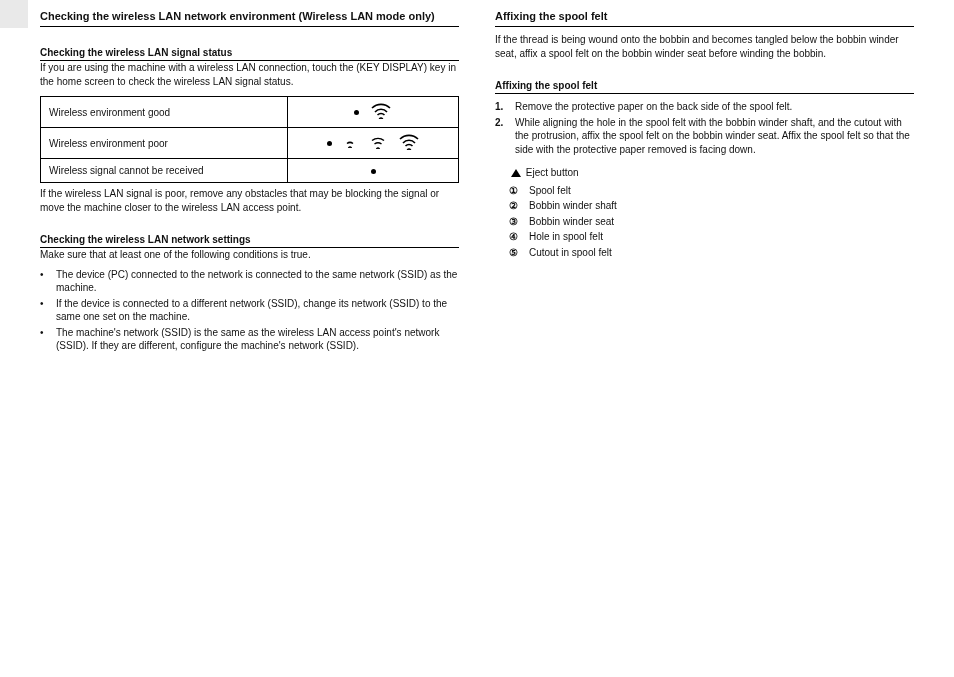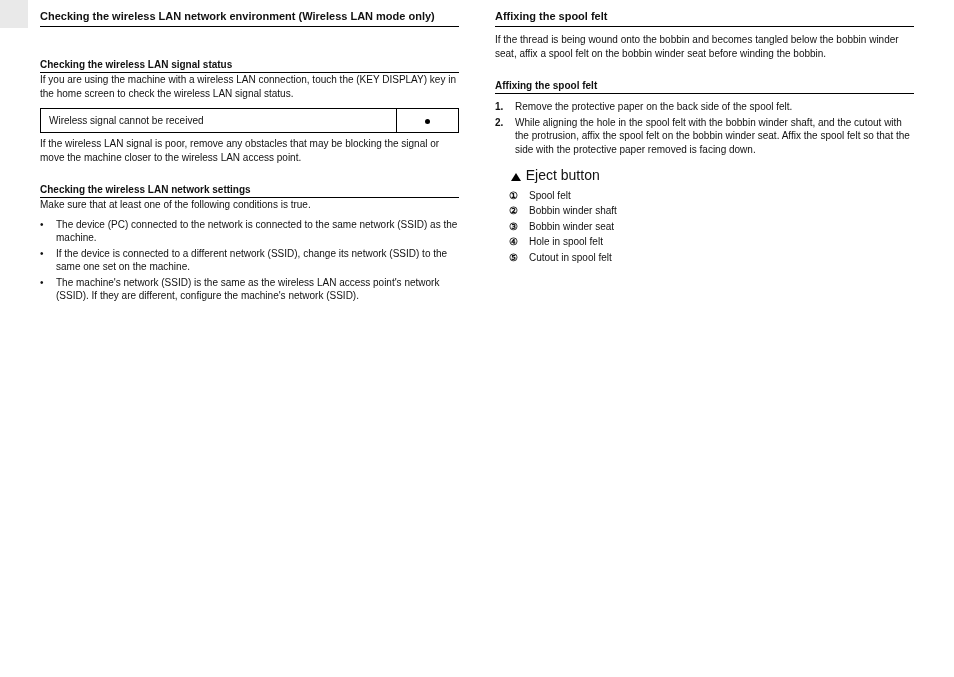--- a/index.html
+++ b/index.html
@@ -25,30 +25,30 @@
     gap: 36px;
   }
   .col { flex: 1; min-width: 0; }
 
   
   .sec-title {
     font-weight: bold;
     font-size: 11px;
     border-bottom: 1px solid #000;
     padding: 10px 0 4px 0;
-    margin-bottom: 18px;
+    margin-bottom: 6px;
   }
   .sub-title {
     font-weight: bold;
     font-size: 10px;
     padding: 14px 0 2px 0;
     border-bottom: 1px solid #000;
     margin-bottom: 0;
   }
-  .small { font-size: 14px; line-height: 1.35; }
+  .small { font-size: 10px; line-height: 1.35; }
   .para { font-size: 10px; line-height: 1.35; margin-bottom: 6px; }
 
   .tbl {
     border-collapse: collapse;
     width: 100%;
     margin: 8px 0 4px 0;
   }
   .tbl td {
     border: 1px solid #000;
     padding: 6px 8px;
@@ -89,20 +89,52 @@
 <div class="columns">
 
   <div class="col">
     <div class="sec-title">Checking the wireless LAN network environment (Wireless LAN mode only)</div>
 
     <div class="sub-title">Checking the wireless LAN signal status</div>
     <div class="para small">If you are using the machine with a wireless LAN connection, touch the  (KEY DISPLAY) key in the home screen to check the wireless LAN signal status.</div>
 
     <table class="tbl">
       <tbody>
+          <tr>
+        <td>Wireless environment good</td>
+        <td class="icon-cell">
+          <span class="dot"></span>
+          <span class="wifi">
+            <svg width="22" height="16" viewBox="0 0 22 16">
+                  <path d="M11 15 a1.5 1.5 0 1 0 0.001 0 M5 9 a8 8 0 0 1 12 0 M2 5 a13 13 0 0 1 18 0 M7.5 12 a5 5 0 0 1 7 0" fill="none" stroke="#000" stroke-width="1.6"></path>
+                </svg>
+          </span>
+        </td>
+      </tr>
+      <tr>
+        <td>Wireless environment poor</td>
+        <td class="icon-cell">
+          <span class="dot"></span>
+          <span class="wifi">
+            <svg width="16" height="12" viewBox="0 0 16 12">
+                  <path d="M8 11 a1.3 1.3 0 1 0 0.001 0 M5 7.5 a5 5 0 0 1 6 0" fill="none" stroke="#000" stroke-width="1.5"></path>
+                </svg>
+          </span>
+          <span class="wifi">
+            <svg width="18" height="14" viewBox="0 0 18 14">
+                  <path d="M9 13 a1.3 1.3 0 1 0 0.001 0 M5.5 9 a6 6 0 0 1 7 0 M3 5.5 a10 10 0 0 1 12 0" fill="none" stroke="#000" stroke-width="1.5"></path>
+                </svg>
+          </span>
+          <span class="wifi">
+            <svg width="22" height="16" viewBox="0 0 22 16">
+                  <path d="M11 15 a1.5 1.5 0 1 0 0.001 0 M5 9 a8 8 0 0 1 12 0 M2 5 a13 13 0 0 1 18 0 M7.5 12 a5 5 0 0 1 7 0" fill="none" stroke="#000" stroke-width="1.6"></path>
+                </svg>
+          </span>
+        </td>
+      </tr>
       <tr>
         <td>Wireless signal cannot be received</td>
         <td class="icon-cell">
           <span class="dot"></span>
         </td>
       </tr>
     </tbody>
       </table>
 
     <div class="para small">If the wireless LAN signal is poor, remove any obstacles that may be blocking the signal or move the machine closer to the wireless LAN access point.</div>

